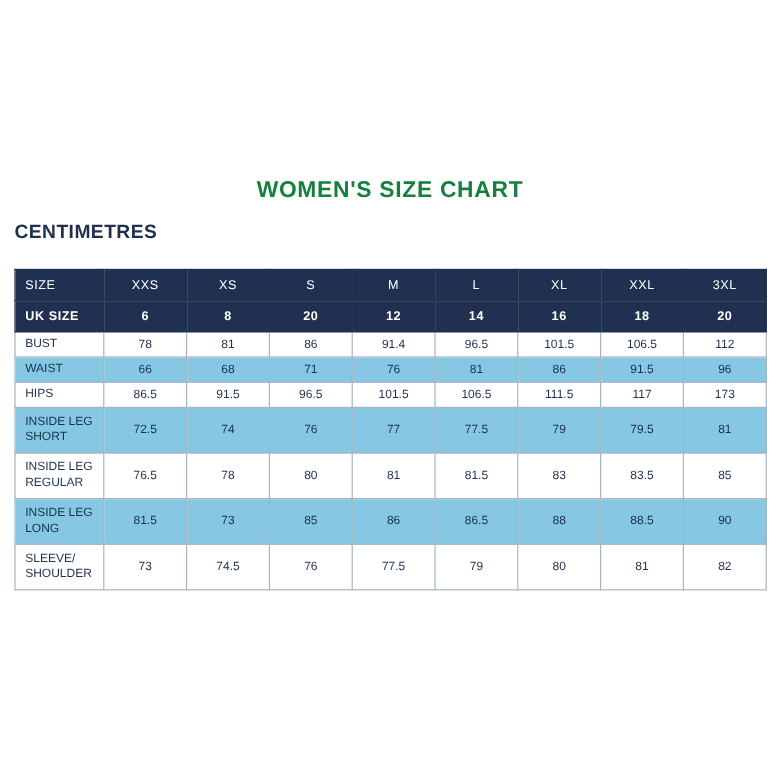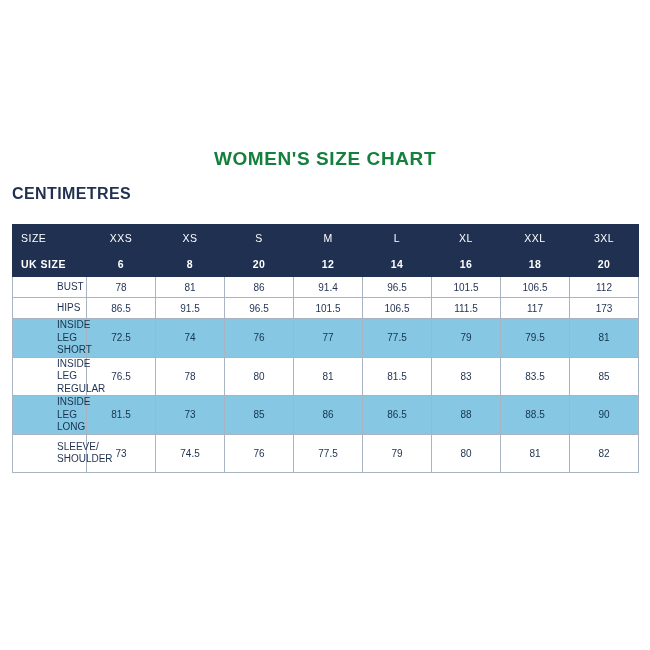--- a/index.html
+++ b/index.html
@@ -96,21 +96,20 @@
   tr.body.tall td {
     height: 37px;
   }
   col.label-col { width: 74px; }
   col.val-col { width: 69px; }
   .rowlabel-lines {
     display: block;
   }
   .rowlabel-lines span {
     display: block;
-    margin-left: 36px;
   }
 </style>
 </head>
 <body>
 
 <div class="page">
 
   <div class="title">WOMEN'S SIZE CHART</div>
   <div class="subtitle">CENTIMETRES</div>
 
@@ -160,20 +159,35 @@
           <td>78</td>
           <td>81</td>
           <td>86</td>
           <td>91.4</td>
           <td>96.5</td>
           <td>101.5</td>
           <td>106.5</td>
           <td>112</td>
         </tr>
 
+        <tr class="body shade">
+          <td class="rowlabel">
+            <span class="rowlabel-lines">
+              <span>WAIST</span>
+            </span>
+          </td>
+          <td>66</td>
+          <td>68</td>
+          <td>71</td>
+          <td>76</td>
+          <td>81</td>
+          <td>86</td>
+          <td>91.5</td>
+          <td>96</td>
+        </tr>
 
         <tr class="body plain">
           <td class="rowlabel">
             <span class="rowlabel-lines">
               <span>HIPS</span>
             </span>
           </td>
           <td>86.5</td>
           <td>91.5</td>
           <td>96.5</td>

